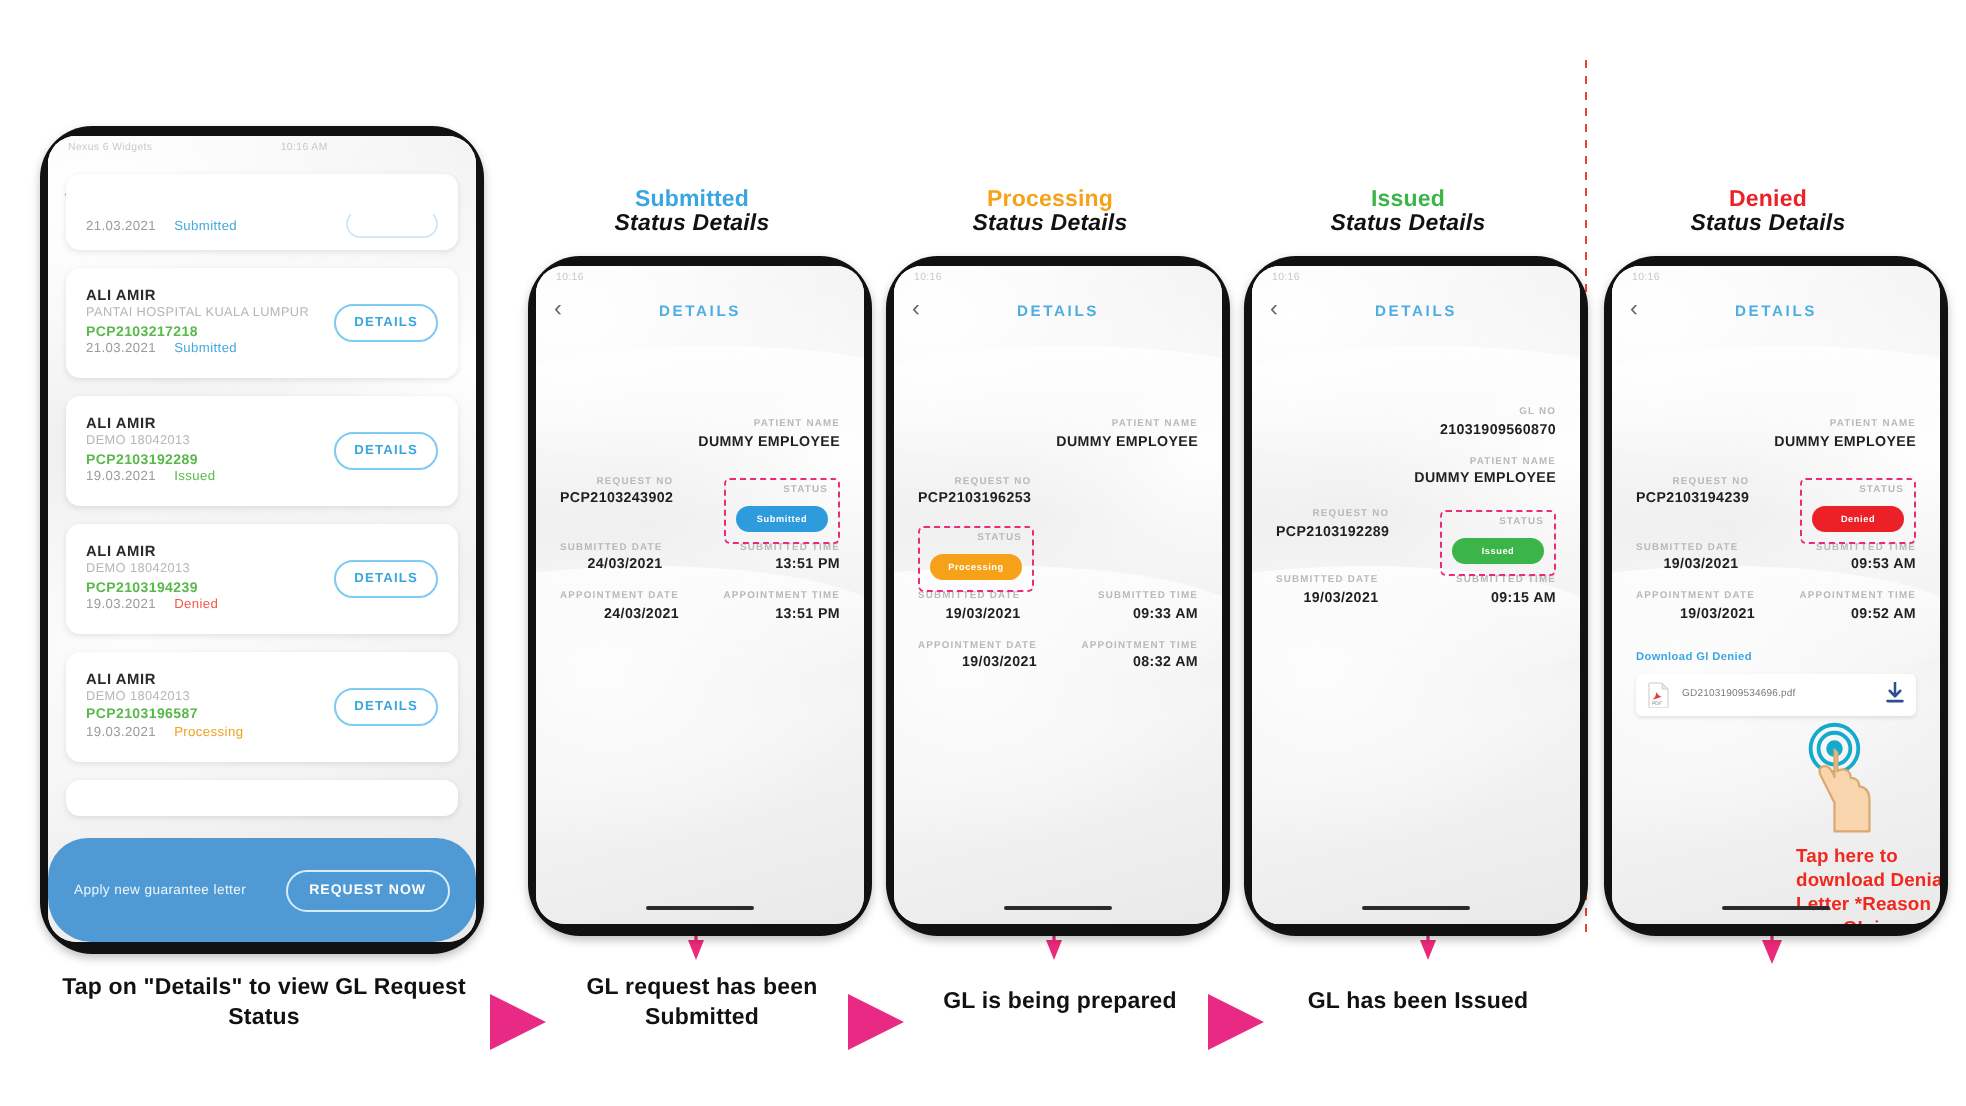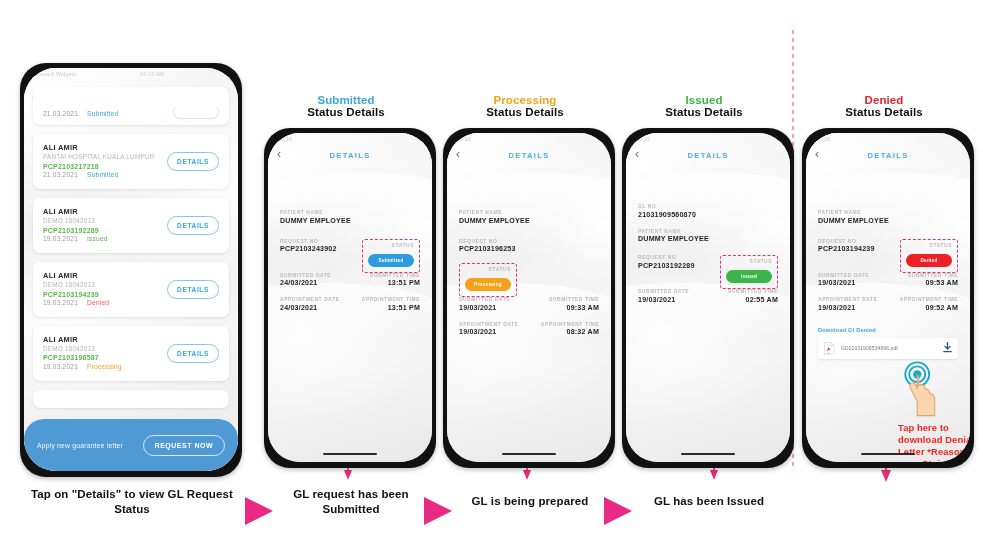--- a/index.html
+++ b/index.html
@@ -15,21 +15,21 @@
   .phone {
     position: absolute;
     background: #111111;
     border-radius: 26px;
     padding: 5px 4px 6px 4px;
     box-shadow: 0 2px 5px rgba(0,0,0,.25);
   }
   .screen {
     position: relative;
     width: 100%; height: 100%;
-    border-radius: 32px;
+    border-radius: 14px;
     overflow: hidden;
     background: #f2f2f2;
   }
   .screen-bg {
     position:absolute; inset:0;
     background:
       radial-gradient(ellipse 160% 60% at 12% 8%, #ffffff 0%, rgba(255,255,255,0) 55%),
       radial-gradient(ellipse 120% 50% at 95% 28%, #ffffff 0%, rgba(255,255,255,0) 55%),
       radial-gradient(ellipse 140% 45% at 20% 62%, #fdfdfd 0%, rgba(255,255,255,0) 60%),
       linear-gradient(165deg,#f7f7f7 0%, #ededed 40%, #f4f4f4 70%, #e9e9e9 100%);
@@ -103,21 +103,21 @@
   #phone-issued     { left: 622px; }
   #phone-denied     { left: 802px; }
 
   .d-header { position:relative; height:22px; display:flex; align-items:center; justify-content:center; }
   .d-title  { font-size:7.6px; font-weight:bold; letter-spacing:1.3px; color:#4eaee2; }
   .d-back   { position:absolute; left:9px; top:4px; font-size:12px; color:#666; line-height:1; }
   .d-demo   { text-align:center; font-size:8px; font-weight:bold; color:#3aa6e0; letter-spacing:.6px; margin-top:13px; }
 
   .d-body { position:relative; padding: 0 12px; margin-top: 22px; }
   .fgrid { display:flex; justify-content:space-between; align-items:flex-start; }
-  .fblock { margin-bottom: 10px; }
+  .fblock { margin-bottom: 10px; text-align: right; }
   .flabel { font-size:4.9px; color:#b9b9b9; letter-spacing:.6px; font-weight:bold; text-transform:uppercase; }
   .fvalue { font-size:7.1px; color:#1f1f1f; font-weight:bold; letter-spacing:.2px; margin-top:1.5px; }
   .right { text-align:right; }
 
   .status-box {
     position:relative; padding: 3px 5px 5px 5px;
     border:1px dashed #ec2a7b; border-radius:3px;
     display:inline-block; text-align:right;
   }
   .badge {
@@ -143,21 +143,21 @@
   .tap-note {
     position:absolute; left:92px; top:212px; width:78px;
     color:#f0281e; font-size:9.4px; font-weight:bold; line-height:1.28;
     letter-spacing:.1px;
   }
   .hand { position:absolute; left:92px; top:150px; width:48px; height:62px; }
 
   
   .col-cap { position:absolute; text-align:center; width:180px; }
   .cap-stage { font-size:11.5px; font-weight:bold; letter-spacing:.1px; }
-  .cap-sub   { font-size:11.5px; font-weight:bold; color:#111; letter-spacing:.1px; }
+  .cap-sub   { font-size:11.5px; font-weight:bold; color:#111; letter-spacing:.1px;font-style:italic; }
   .c-submitted { color:#3aa6e0; }
   .c-processing{ color:#f5a218; }
   .c-issued    { color:#3bb54a; }
   .c-denied    { color:#ec2027; }
   .incomplete-note {
     position:absolute; width:180px; text-align:center;
     color:#ec2027; font-size:11.5px; font-weight:bold; line-height:1.3;
   }
 
   
@@ -473,21 +473,21 @@
           </div>
         </div>
 
         <div class="fgrid">
           <div class="fblock">
             <div class="flabel">SUBMITTED DATE</div>
             <div class="fvalue">19/03/2021</div>
           </div>
           <div class="fblock right">
             <div class="flabel">SUBMITTED TIME</div>
-            <div class="fvalue">02:55 AM</div>
+            <div class="fvalue">09:15 AM</div>
           </div>
         </div>
 
       </div>
 
       <div class="home-ind"></div>
     </div>
   </div>
   <div class="bot-cap" style="left:623px; top:494px; width:172px;">
     <span>GL has been Issued</span>

